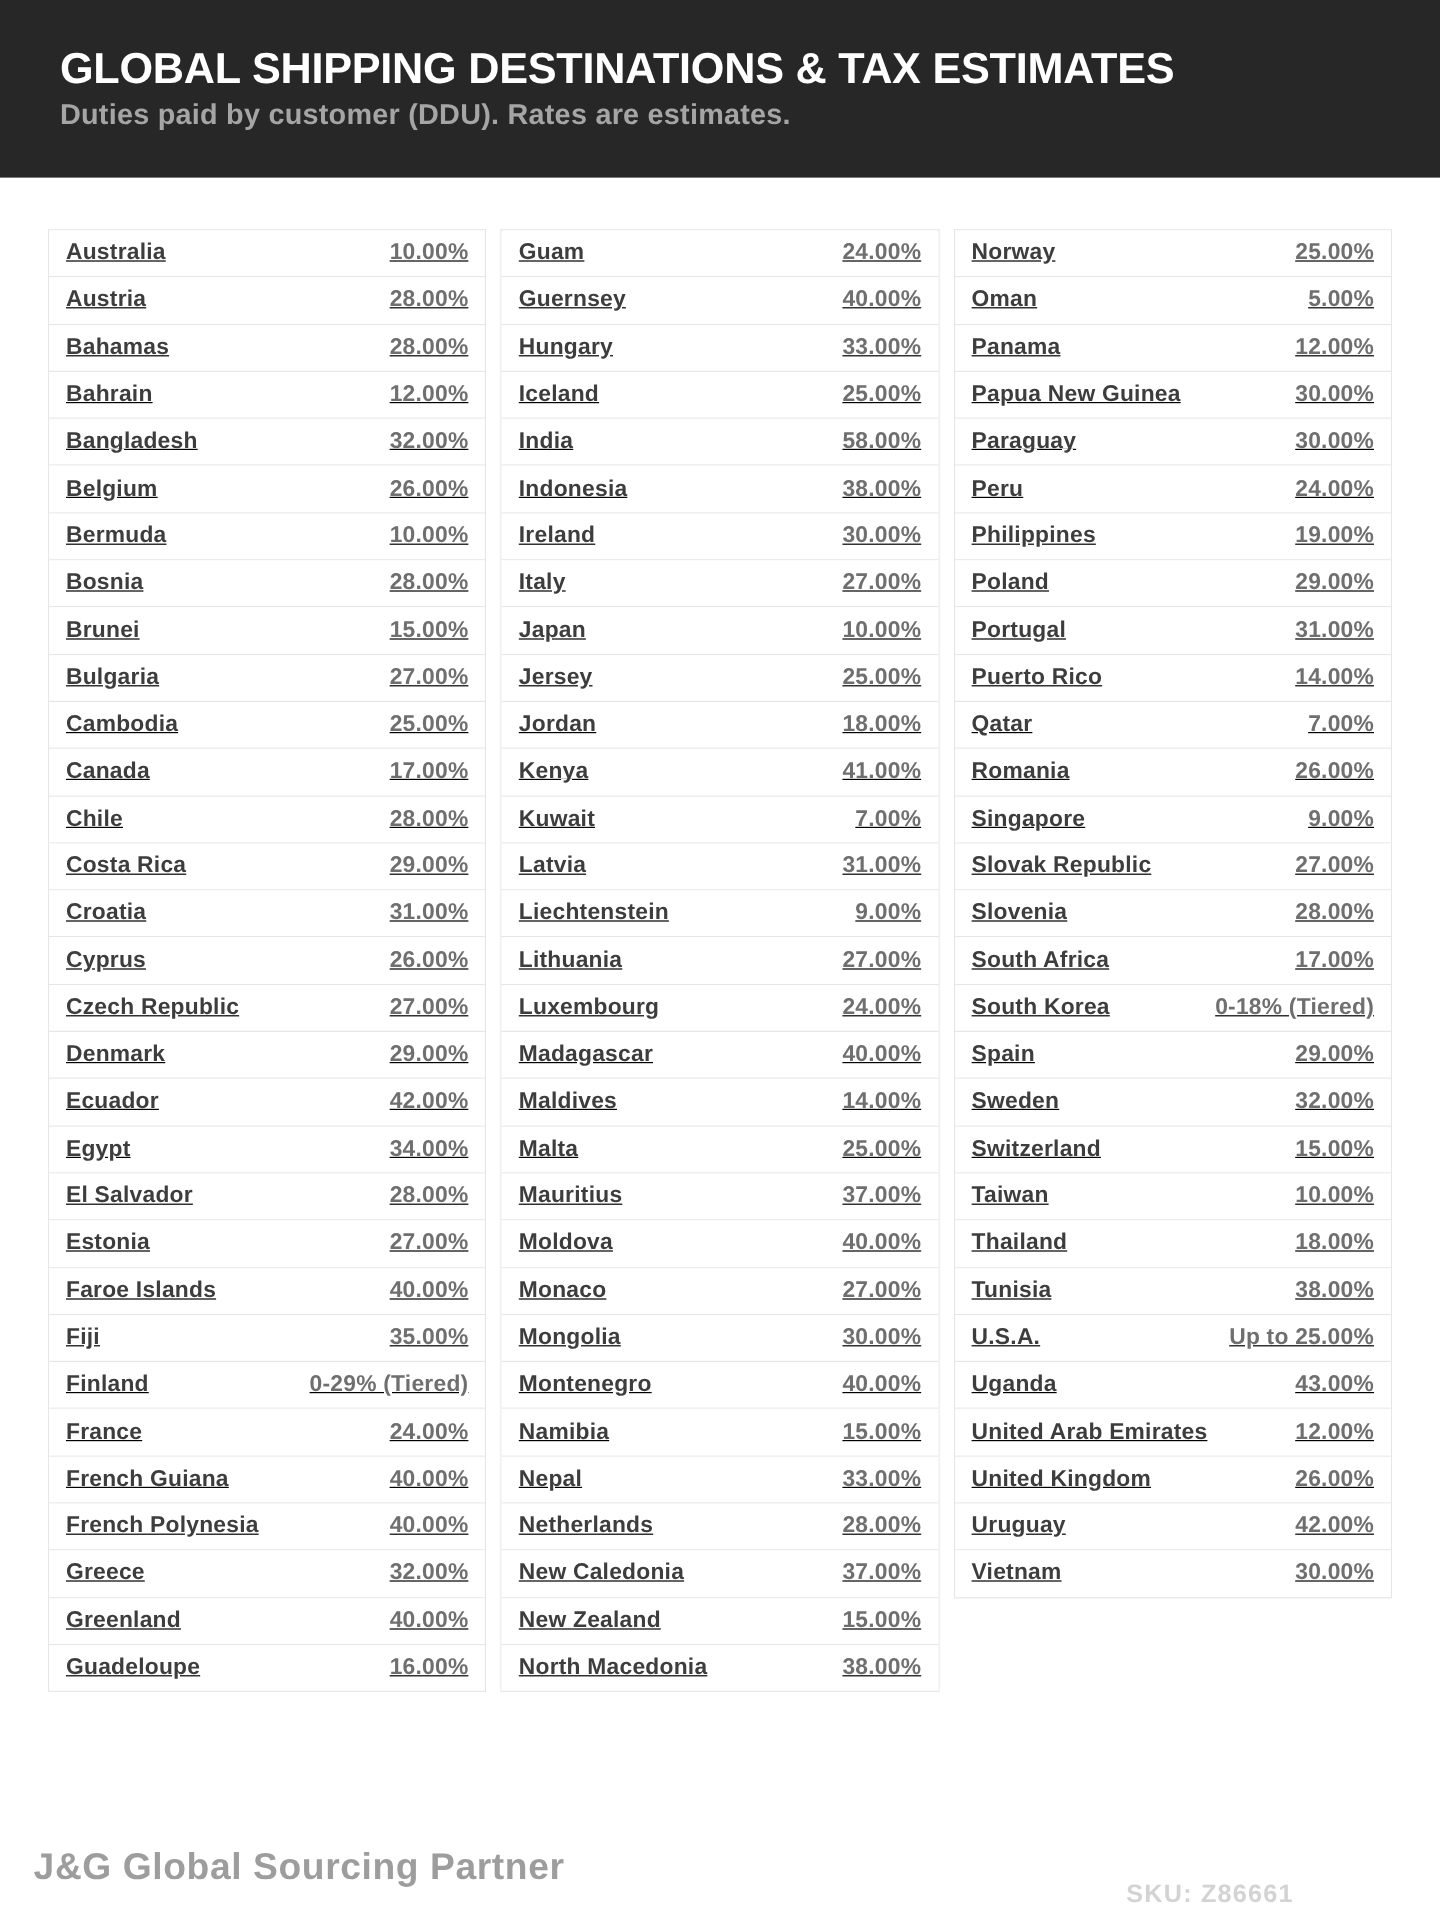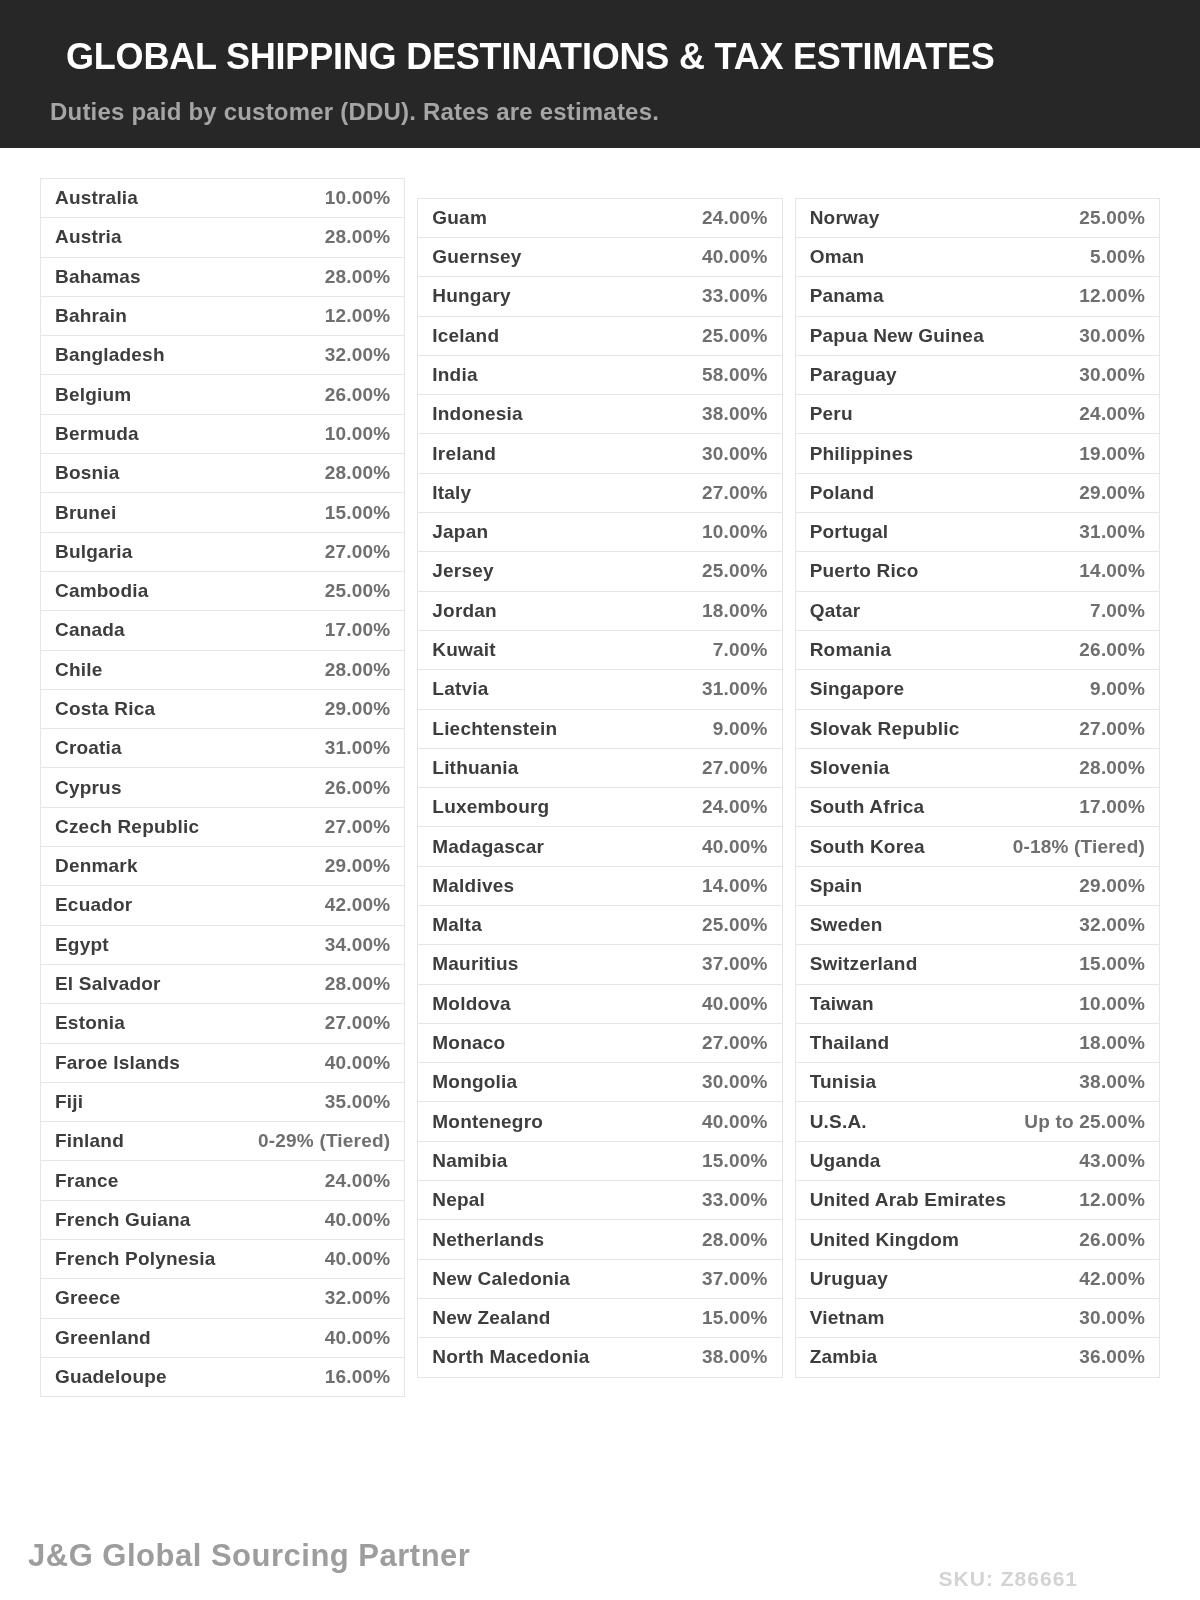--- a/index.html
+++ b/index.html
@@ -22,40 +22,41 @@
     overflow:hidden;
   }
   .header{
     background:var(--header-bg);
     height:148px;
     padding:0 50px;
     box-sizing:border-box;
     display:flex;flex-direction:column;justify-content:center;
   }
   .title{
-    margin:16px;
+    margin:0;
     color:var(--title-color);
     font-size:36px;
     font-weight:bold;
     letter-spacing:-0.2px;
     line-height:1.05;
     white-space:nowrap;
   }
   .subtitle{
     margin:7px 0 0 0;
     color:var(--subtitle-color);
     font-size:24px;
     font-weight:bold;
     letter-spacing:0.2px;
   }
   .content{
-    padding:30px 40px 0 40px;
+    padding:43px 40px 0 40px;
     display:flex;
     gap:12px;
-    align-items:center;
+    align-items:flex-start;
+    text-decoration:underline;
   }
   .table-col{
     flex:1;
     border:1px solid var(--row-border);
     border-bottom:none;
   }
   .row{
     display:flex;
     justify-content:space-between;
     align-items:center;
@@ -313,20 +314,24 @@
   <div class="row">
     <span class="country">Jersey</span>
     <span class="rate">25.00%</span>
   </div>
 
   <div class="row">
     <span class="country">Jordan</span>
     <span class="rate">18.00%</span>
   </div>
 
+  <div class="row">
+    <span class="country">Kenya</span>
+    <span class="rate">41.00%</span>
+  </div>
 
   <div class="row">
     <span class="country">Kuwait</span>
     <span class="rate">7.00%</span>
   </div>
 
   <div class="row">
     <span class="country">Latvia</span>
     <span class="rate">31.00%</span>
   </div>
@@ -556,21 +561,17 @@
   <div class="row">
     <span class="country">Uruguay</span>
     <span class="rate">42.00%</span>
   </div>
 
   <div class="row">
     <span class="country">Vietnam</span>
     <span class="rate">30.00%</span>
   </div>
 
-  <div class="row">
-    <span class="country">Zambia</span>
-    <span class="rate">36.00%</span>
-  </div>
 </div>
   </div>
 
 <div class="brand">J&amp;G Global Sourcing Partner</div>
 <div class="sku">SKU: Z86661</div>
 
 </body></html>

